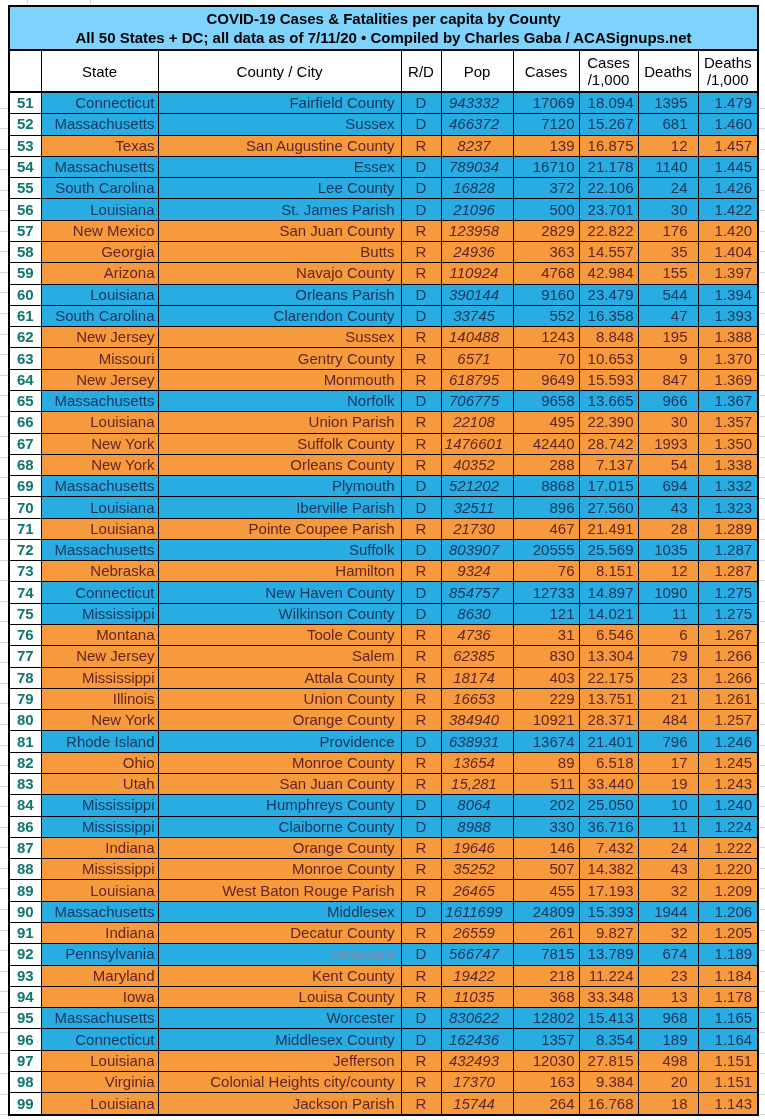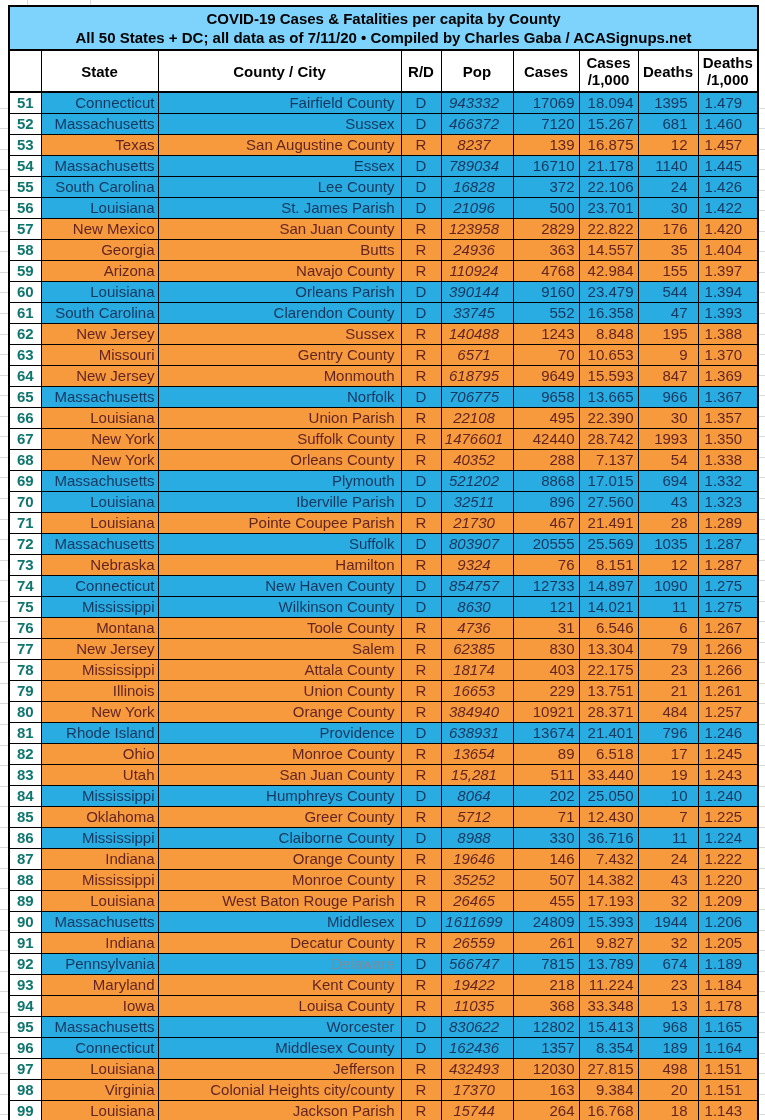--- a/index.html
+++ b/index.html
@@ -31,36 +31,36 @@
     vertical-align:middle;
     padding:0;
   }
   .title-cell{
     height:42px;background:#7dd3fc;text-align:center;
     border-bottom:2px solid #000;
   }
   .title-line{font-weight:bold;font-size:15px;line-height:19px;color:#000;}
   .header-row th{
     height:40px;background:#fff;color:#000;
-    font-size:15px;font-weight:bold;text-align:center;line-height:17px;
+    font-size:15px;font-weight:normal;text-align:center;line-height:17px;
     border-bottom:2px solid #000;
     margin-left:6px;
   }
   tbody td{font-size:15px;line-height:20px;}
   .row-D td{background:var(--dem-bg);color:var(--dem-tx);}
   .row-R td{background:var(--rep-bg);color:var(--rep-tx);}
   tbody tr td.c-rank{background:#fff;color:#0f766e;font-weight:bold;text-align:center;}
   .c-state{text-align:right;padding-right:3px;margin-top:9px;}
   .c-county{text-align:right;padding-right:6px;}
   .c-party{text-align:center;}
   .c-pop{text-align:center;padding-right:6px;font-style:italic;}
   .c-cases{text-align:right;padding-right:4px;}
   .c-cases_per_1000{text-align:right;padding-right:4px;margin-top:44px;}
   .c-deaths{text-align:right;padding-right:10px;}
-  .c-deaths_per_1000{text-align:right;padding-right:15px;}
+  .c-deaths_per_1000{text-align:right;padding-right:5px;}
   tbody tr td.muted{color:var(--muted-tx);}
 </style>
 </head>
 <body>
 
 <div class="margin-lines ml-left"></div>
 <div class="margin-lines ml-right"></div>
 <div class="top-tick" style="left:27px;"></div>
 <div class="top-tick" style="left:90px;"></div>
 
@@ -484,31 +484,20 @@
           <td class="c-rank">84</td>
           <td class="c-state">Mississippi</td>
           <td class="c-county">Humphreys County</td>
           <td class="c-party">D</td>
           <td class="c-pop">8064</td>
           <td class="c-cases">202</td>
           <td class="c-cases_per_1000">25.050</td>
           <td class="c-deaths">10</td>
           <td class="c-deaths_per_1000">1.240</td>
         </tr>
-        <tr class="row-R">
-          <td class="c-rank">85</td>
-          <td class="c-state">Oklahoma</td>
-          <td class="c-county">Greer County</td>
-          <td class="c-party">R</td>
-          <td class="c-pop">5712</td>
-          <td class="c-cases">71</td>
-          <td class="c-cases_per_1000">12.430</td>
-          <td class="c-deaths">7</td>
-          <td class="c-deaths_per_1000">1.225</td>
-        </tr>
         <tr class="row-D">
           <td class="c-rank">86</td>
           <td class="c-state">Mississippi</td>
           <td class="c-county">Claiborne County</td>
           <td class="c-party">D</td>
           <td class="c-pop">8988</td>
           <td class="c-cases">330</td>
           <td class="c-cases_per_1000">36.716</td>
           <td class="c-deaths">11</td>
           <td class="c-deaths_per_1000">1.224</td>

